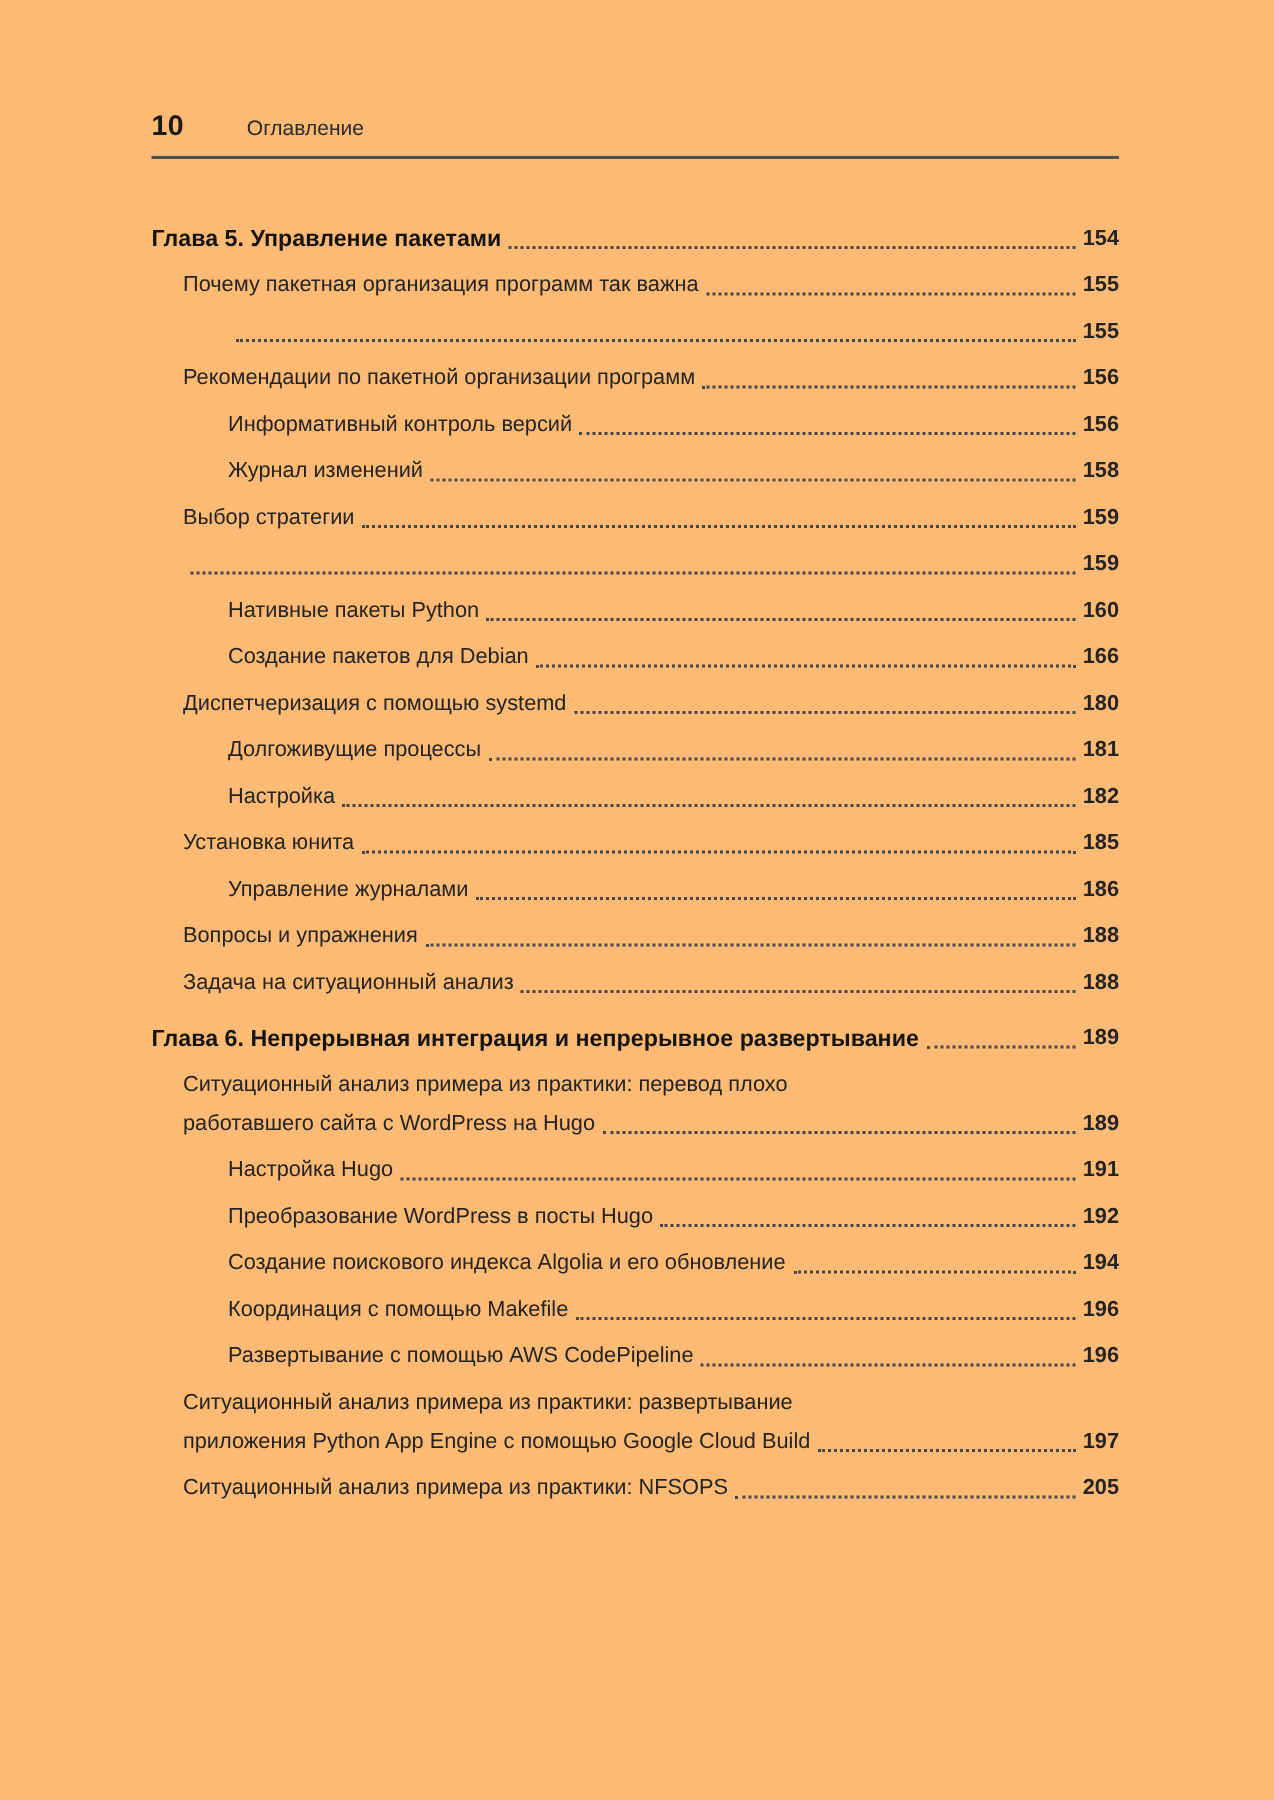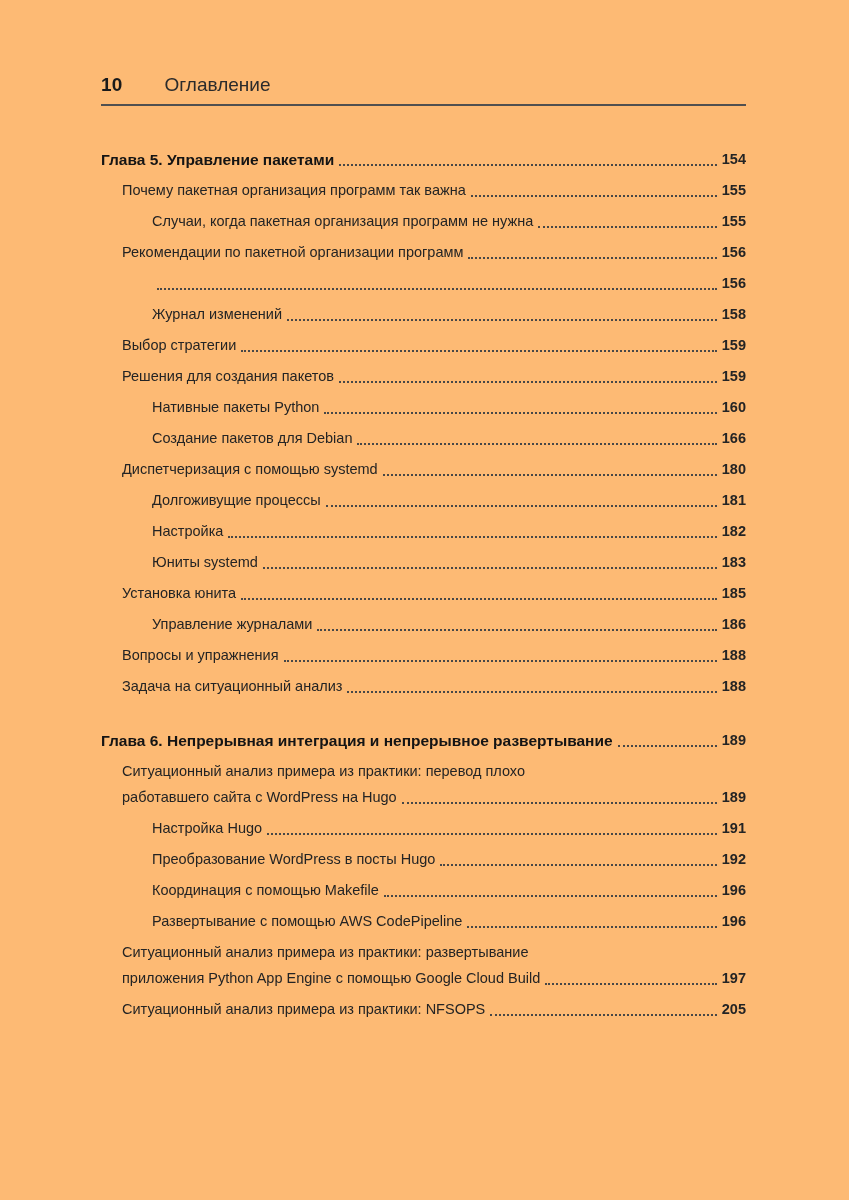--- a/index.html
+++ b/index.html
@@ -28,21 +28,21 @@
     align-items: baseline;
     line-height: 22px;
   }
   .folio {
     font-size: 19px;
     font-weight: 700;
     color: #1a1a1a;
     letter-spacing: 0.2px;
   }
   .running-title {
-    font-size: 19px;
+    font-size: 14px;
     margin-left: 42px;
     color: #2b2b2b;
   }
   .rule {
     border-bottom: 2px solid #505050;
     margin-top: 8px;
     height: 0;
   }
   
   .toc-entry {
@@ -54,21 +54,21 @@
     color: #242424;
     cursor: pointer;
   }
   .toc-entry .label { white-space: nowrap; }
   .lvl1 { padding-left: 21px; }
   .lvl2 { padding-left: 51px; }
   .chapter {
     font-weight: 700;
     font-size: 15.5px;
     color: #141414;
-    margin-top: 33px;
+    margin-top: 16px;
     padding-left: 0;
   }
   .chapter.first { margin-top: 43px; }
   .cont { margin-top: 5px; }
   .leader {
     flex: 1 1 auto;
     min-width: 18px;
     border-bottom: 2px dotted #474747;
     margin: 0 5px 4px 5px;
   }
@@ -96,45 +96,44 @@
     <span class="label">Глава 5. Управление пакетами</span>
     <span class="leader"></span>
     <span class="pageno">154</span>
   </div>
         <div class="toc-entry lvl1">
     <span class="label">Почему пакетная организация программ так важна</span>
     <span class="leader"></span>
     <span class="pageno">155</span>
   </div>
         <div class="toc-entry lvl2">
-    <span class="label">Случаи, когда пакетная организация программ не нужна</span>
     <span class="leader"></span>
     <span class="pageno">155</span>
   </div>
         <div class="toc-entry lvl1">
     <span class="label">Рекомендации по пакетной организации программ</span>
     <span class="leader"></span>
     <span class="pageno">156</span>
   </div>
         <div class="toc-entry lvl2">
+    <span class="label">Информативный контроль версий</span>
     <span class="leader"></span>
     <span class="pageno">156</span>
   </div>
         <div class="toc-entry lvl2">
     <span class="label">Журнал изменений</span>
     <span class="leader"></span>
     <span class="pageno">158</span>
   </div>
         <div class="toc-entry lvl1">
     <span class="label">Выбор стратегии</span>
     <span class="leader"></span>
     <span class="pageno">159</span>
   </div>
         <div class="toc-entry lvl1">
-    <span class="label">Решения для создания пакетов</span>
     <span class="leader"></span>
     <span class="pageno">159</span>
   </div>
         <div class="toc-entry lvl2">
     <span class="label">Нативные пакеты Python</span>
     <span class="leader"></span>
     <span class="pageno">160</span>
   </div>
         <div class="toc-entry lvl2">
     <span class="label">Создание пакетов для Debian</span>
@@ -148,25 +147,20 @@
   </div>
         <div class="toc-entry lvl2">
     <span class="label">Долгоживущие процессы</span>
     <span class="leader"></span>
     <span class="pageno">181</span>
   </div>
         <div class="toc-entry lvl2">
     <span class="label">Настройка</span>
     <span class="leader"></span>
     <span class="pageno">182</span>
-  </div>
-        <div class="toc-entry lvl2">
-    <span class="label">Юниты systemd</span>
-    <span class="leader"></span>
-    <span class="pageno">183</span>
   </div>
         <div class="toc-entry lvl1">
     <span class="label">Установка юнита</span>
     <span class="leader"></span>
     <span class="pageno">185</span>
   </div>
         <div class="toc-entry lvl2">
     <span class="label">Управление журналами</span>
     <span class="leader"></span>
     <span class="pageno">186</span>
@@ -199,20 +193,25 @@
     <span class="label">Настройка Hugo</span>
     <span class="leader"></span>
     <span class="pageno">191</span>
   </div>
         <div class="toc-entry lvl2">
     <span class="label">Преобразование WordPress в посты Hugo</span>
     <span class="leader"></span>
     <span class="pageno">192</span>
   </div>
         <div class="toc-entry lvl2">
+    <span class="label">Создание поискового индекса Algolia и его обновление</span>
+    <span class="leader"></span>
+    <span class="pageno">194</span>
+  </div>
+        <div class="toc-entry lvl2">
     <span class="label">Координация с помощью Makefile</span>
     <span class="leader"></span>
     <span class="pageno">196</span>
   </div>
         <div class="toc-entry lvl2">
     <span class="label">Развертывание с помощью AWS CodePipeline</span>
     <span class="leader"></span>
     <span class="pageno">196</span>
   </div>
         <div class="toc-entry lvl1">

